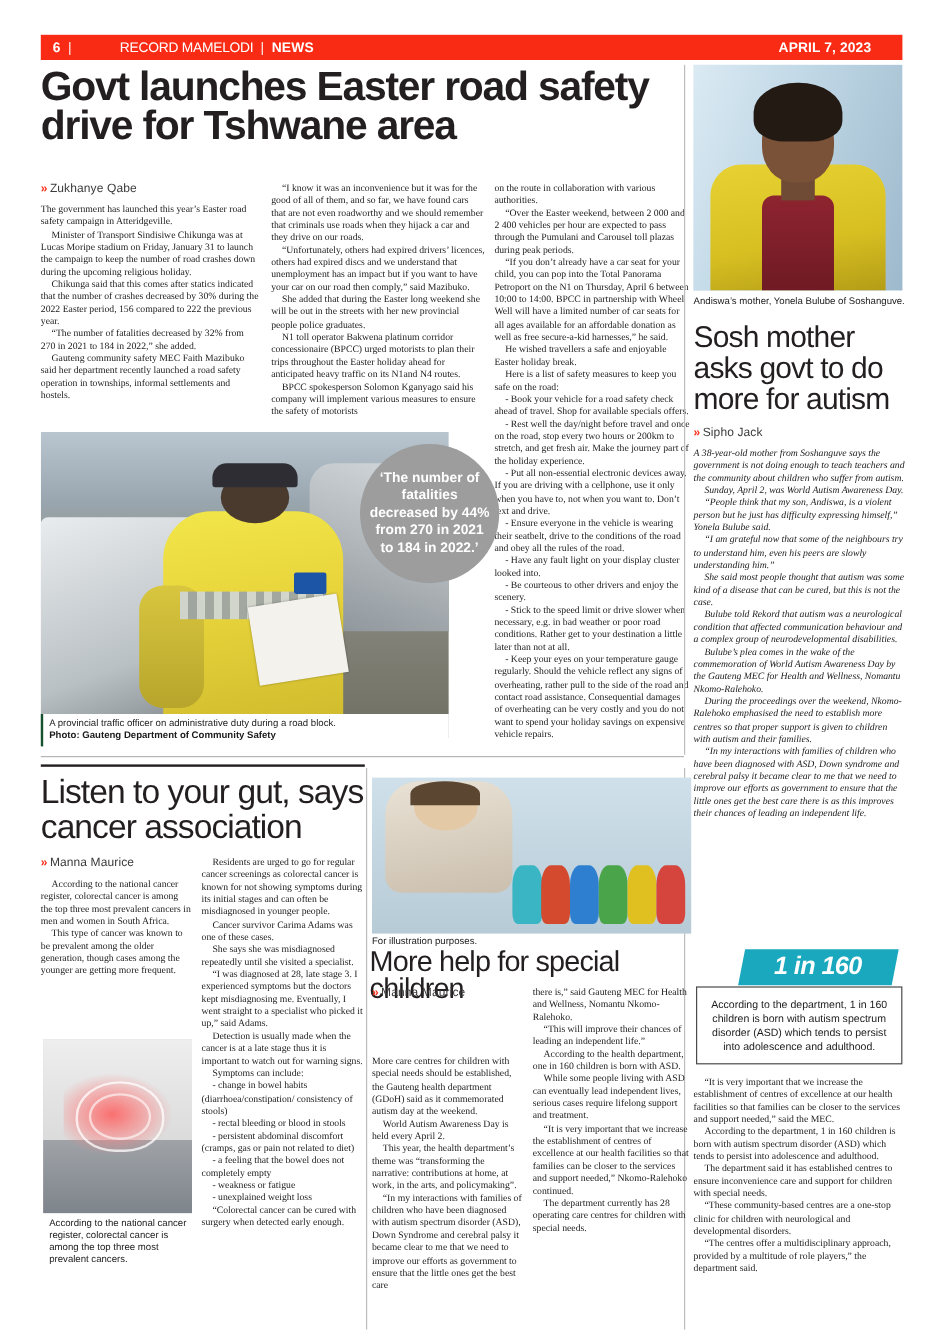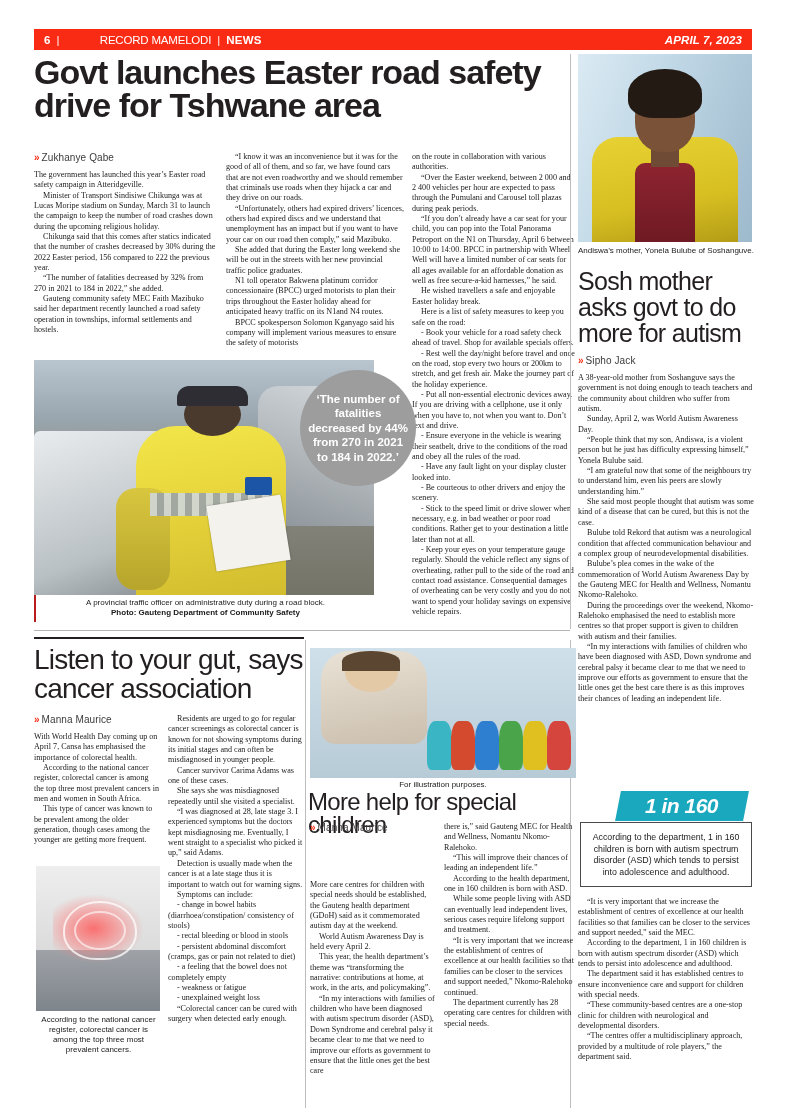--- a/index.html
+++ b/index.html
@@ -15,22 +15,22 @@
     position:absolute;left:34px;top:29px;width:718px;height:21px;
     background:#f92b15;display:flex;align-items:center;
     font-family:"Liberation Sans",sans-serif;
   }
   .mast-left{display:flex;align-items:center;gap:6px;padding-left:10px;
     color:#ffffff;font-size:11.5px;letter-spacing:.2px;}
   .mast-num{font-weight:bold;}
   .mast-sep{opacity:.95;}
   .mast-pub{font-weight:normal;letter-spacing:-.2px;padding-left:34px;}
   .mast-sec{font-weight:bold;}
-  .mast-date{margin-left:auto;padding-right:10px;color:#ffffff;
-    font-size:11.5px;font-weight:bold;letter-spacing:.1px;font-style:italic;}
+  .mast-date{margin-left:auto;padding-right:26px;color:#ffffff;
+    font-size:11.5px;font-weight:bold;letter-spacing:.1px;}
 
   
   .headline{
     font-family:"Liberation Sans",sans-serif;
     font-weight:bold;color:#231f20;letter-spacing:-1px;line-height:.97;
   }
   .h-main{font-size:34px;}
   .h-sub{font-size:28px;letter-spacing:-.8px;line-height:1.02;font-weight:normal;}
   .h-sub2{font-size:25px;letter-spacing:-.7px;line-height:1.04;font-weight:normal;}
   .h-sub3{font-size:24px;letter-spacing:-.7px;font-weight:normal;}
@@ -42,21 +42,20 @@
   .body-col{
     font-family:"Liberation Serif",serif;
     font-size:8.1px;line-height:10.35px;color:#1a1a1a;text-align:left;
   }
   .body-col p{margin:0;text-indent:9px;}
   .body-col p.noindent{text-indent:0;}
 
   .caption{
     font-family:"Liberation Sans",sans-serif;font-size:8px;line-height:10px;
     color:#1a1a1a;
-    text-align:center;
   }
   .caption b{font-weight:bold;}
 
   .rule{background:#231f20;}
   .vrule{background:#bdbdbd;width:1px;}
 
   
   #a1-headline{position:absolute;left:34px;top:56px;width:520px;}
   #a1-byline{position:absolute;left:34px;top:152px;}
   #a1-c1{position:absolute;left:34px;top:170px;width:182px;}
@@ -80,21 +79,21 @@
   #a1-photo .head{position:absolute;left:44%;top:13%;width:17%;height:17%;
      background:#4a3a2e;border-radius:50%;}
   #a1-photo .cap{position:absolute;left:42%;top:10%;width:21%;height:8%;
      background:#2d2d33;border-radius:12px 12px 2px 2px;}
   #a1-photo .board{position:absolute;left:52%;top:55%;width:22%;height:26%;
      background:#f4f2ec;transform:rotate(-9deg);box-shadow:0 0 2px rgba(0,0,0,.35);}
   #a1-photo .badge{position:absolute;left:62%;top:46%;width:8%;height:7%;
      background:#1c55a5;border-radius:2px;}
   #a1-cap{position:absolute;left:34px;top:595px;width:340px;
      background:#ffffff;padding:3px 4px 4px 5px;box-sizing:border-box;
-     border-left:2px solid #b91c1c;}
+     border-left:2px solid #14532d;}
 
   #a1-quote{
     position:absolute;left:300px;top:370px;width:116px;height:116px;
     background:#9d9d9d;border-radius:50%;display:flex;align-items:center;
     justify-content:center;text-align:center;
     font-family:"Liberation Sans",sans-serif;font-weight:bold;color:#ffffff;
     font-size:11.5px;line-height:14.4px;padding:0 8px;box-sizing:border-box;
   }
 
   
@@ -145,21 +144,21 @@
   #a4-photo .top{position:absolute;left:33%;bottom:0;width:34%;height:42%;
      background:linear-gradient(180deg,#8e2430,#6f1a24);border-radius:10px 10px 0 0;}
   #a4-photo .neck{position:absolute;left:42%;top:44%;width:16%;height:16%;background:#6f4a34;}
   #a4-photo .face{position:absolute;left:33%;top:16%;width:34%;height:36%;
      background:#7a5238;border-radius:48% 48% 44% 44%;}
   #a4-photo .hairdo{position:absolute;left:29%;top:8%;width:42%;height:26%;
      background:#241a14;border-radius:50% 50% 35% 35%;}
   #a4-cap{position:absolute;left:578px;top:246px;width:176px;}
   #a4-headline{position:absolute;left:578px;top:268px;width:178px;}
   #a4-byline{position:absolute;left:578px;top:355px;}
-  #a4-body{position:absolute;left:578px;top:373px;width:176px;}
+  #a4-body{position:absolute;left:578px;top:373px;width:176px;font-style:italic;}
   #a4-body2{position:absolute;left:578px;top:897px;width:176px;}
 
   #a4-badge{
     position:absolute;left:618px;top:791px;width:128px;height:30px;
     background:#19a8bd;transform:skewX(-11deg);
     display:flex;align-items:center;justify-content:center;
   }
   #a4-badge span{
     transform:skewX(11deg);
     font-family:"Liberation Sans",sans-serif;font-weight:bold;color:#ffffff;
@@ -197,30 +196,30 @@
 
   <div id="a1-headline" class="headline h-main">Govt launches Easter road safety drive for Tshwane area</div>
 
   <div id="a1-byline" class="byline">
     <span class="arrows">»</span>
     <span>Zukhanye Qabe</span>
   </div>
 
   <div id="a1-c1" class="body-col">
     <p class="noindent">The government has launched this year’s Easter road safety campaign in Atteridgeville.</p>
-    <p>Minister of Transport Sindisiwe Chikunga was at Lucas Moripe stadium on Sunday, March 31 to launch the campaign to keep the number of road crashes down during the upcoming religious holiday.</p>
+    <p>Minister of Transport Sindisiwe Chikunga was at Lucas Moripe stadium on Friday, January 31 to launch the campaign to keep the number of road crashes down during the upcoming religious holiday.</p>
     <p>Chikunga said that this comes after statics indicated that the number of crashes decreased by 30% during the 2022 Easter period, 156 compared to 222 the previous year.</p>
     <p>“The number of fatalities decreased by 32% from 270 in 2021 to 184 in 2022,” she added.</p>
     <p>Gauteng community safety MEC Faith Mazibuko said her department recently launched a road safety operation in townships, informal settlements and hostels.</p>
   </div>
 
   <div id="a1-c2" class="body-col">
     <p>“I know it was an inconvenience but it was for the good of all of them, and so far, we have found cars that are not even roadworthy and we should remember that criminals use roads when they hijack a car and they drive on our roads.</p>
     <p>“Unfortunately, others had expired drivers’ licences, others had expired discs and we understand that unemployment has an impact but if you want to have your car on our road then comply,” said Mazibuko.</p>
-    <p>She added that during the Easter long weekend she will be out in the streets with her new provincial traffic police graduates.</p>
+    <p>She added that during the Easter long weekend she will be out in the streets with her new provincial people police graduates.</p>
     <p>N1 toll operator Bakwena platinum corridor concessionaire (BPCC) urged motorists to plan their trips throughout the Easter holiday ahead for anticipated heavy traffic on its N1and N4 routes.</p>
     <p>BPCC spokesperson Solomon Kganyago said his company will implement various measures to ensure the safety of motorists</p>
   </div>
 
   <div id="a1-c3" class="body-col">
     <p class="noindent">on the route in collaboration with various authorities.</p>
     <p>“Over the Easter weekend, between 2 000 and 2 400 vehicles per hour are expected to pass through the Pumulani and Carousel toll plazas during peak periods.</p>
     <p>“If you don’t already have a car seat for your child, you can pop into the Total Panorama Petroport on the N1 on Thursday, April 6 between 10:00 to 14:00. BPCC in partnership with Wheel Well will have a limited number of car seats for all ages available for an affordable donation as well as free secure-a-kid harnesses,” he said.</p>
     <p>He wished travellers a safe and enjoyable Easter holiday break.</p>
     <p>Here is a list of safety measures to keep you safe on the road:</p>
@@ -260,21 +259,20 @@
   <div id="v2" class="vrule"></div>
   <div id="v3" class="vrule"></div>
 
   <div id="a2-rule" class="rule"></div>
   <div id="a2-headline" class="headline h-sub">Listen to your gut, says cancer association</div>
   <div id="a2-byline" class="byline">
     <span class="arrows">»</span>
     <span>Manna Maurice</span>
   </div>
   <div id="a2-c1" class="body-col">
-    <p class="noindent">With World Health Day coming up on April 7, Cansa has emphasised the importance of colorectal health.</p>
     <p>According to the national cancer register, colorectal cancer is among the top three most prevalent cancers in men and women in South Africa.</p>
     <p>This type of cancer was known to be prevalent among the older generation, though cases among the younger are getting more frequent.</p>
   </div>
   <div id="a2-c2" class="body-col">
     <p>Residents are urged to go for regular cancer screenings as colorectal cancer is known for not showing symptoms during its initial stages and can often be misdiagnosed in younger people.</p>
     <p>Cancer survivor Carima Adams was one of these cases.</p>
     <p>She says she was misdiagnosed repeatedly until she visited a specialist.</p>
     <p>“I was diagnosed at 28, late stage 3. I experienced symptoms but the doctors kept misdiagnosing me. Eventually, I went straight to a specialist who picked it up,” said Adams.</p>
     <p>Detection is usually made when the cancer is at a late stage thus it is important to watch out for warning signs.</p>
     <p>Symptoms can include:</p>

